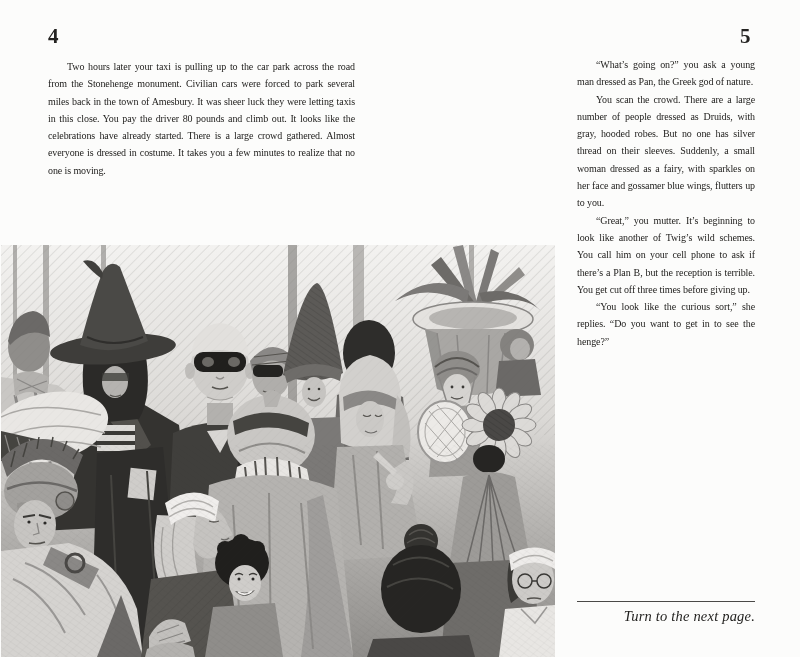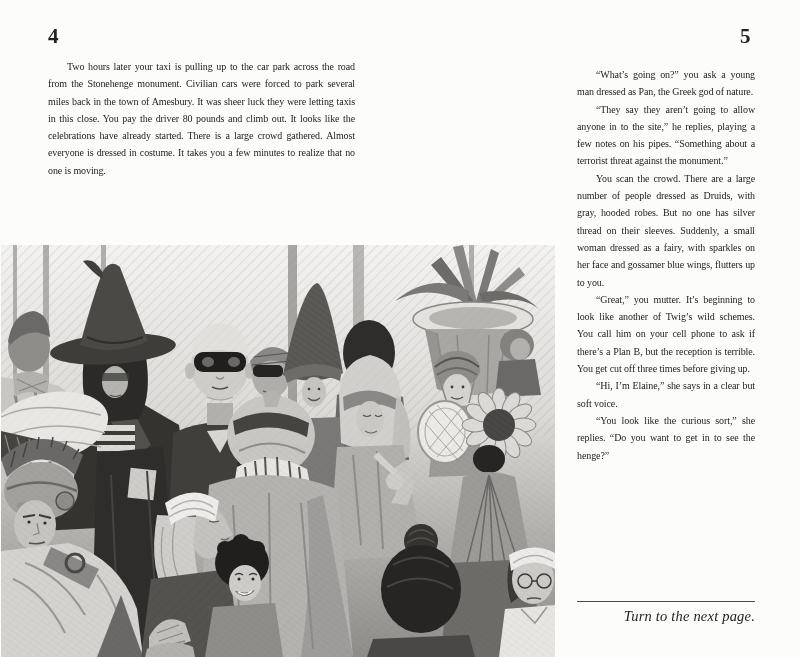--- a/index.html
+++ b/index.html
@@ -9,44 +9,42 @@
     font-family:"Liberation Serif","DejaVu Serif",serif;
   }
   .pagenum{position:absolute;top:24px;font-size:21px;font-weight:bold;letter-spacing:.5px}
   .pagenum.pn-left{left:48px}
   .pagenum.pn-right{right:49px}
   .text-col p{
     margin:0;text-align:justify;text-indent:19px;
     font-size:10px;line-height:17.3px;letter-spacing:-0.1px;
   }
   .left-col{position:absolute;left:48px;top:58px;width:307px}
-  .right-col{position:absolute;left:447px;top:66px;width:308px;height:556px;overflow:hidden}
+  .right-col{position:absolute;left:447px;top:56px;width:308px;height:556px;overflow:hidden}
   .illu-spacer{float:left;width:130px;height:430px;margin-top:188px}
   .illu{position:absolute;left:1px;top:245px;width:554px;height:412px;display:block}
   .footer{position:absolute;left:577px;top:601px;width:178px}
   .footer-rule{border-top:1.5px solid #4a4947;height:0;margin-bottom:6px}
   .footer-text{font-style:italic;font-size:14.5px;text-align:right;letter-spacing:.2px}
 </style>
 </head>
 <body>
 
 <div class="pagenum pn-left">4</div>
 <div class="pagenum pn-right">5</div>
 
 <div class="left-col text-col">
   <p>Two hours later your taxi is pulling up to the car park across the road from the Stonehenge monument. Civilian cars were forced to park several miles back in the town of Amesbury. It was sheer luck they were letting taxis in this close. You pay the driver 80 pounds and climb out. It looks like the celebrations have already started. There is a large crowd gathered. Almost everyone is dressed in costume. It takes you a few minutes to realize that no one is moving.</p>
 </div>
 
 <div class="right-col text-col">
   <div class="illu-spacer"></div>
   <p>“What’s going on?” you ask a young man dressed as Pan, the Greek god of nature.</p>
-  <p>“They say they aren’t going to allow anyone in to the site,” he replies, playing a few notes on his pipes. “Something about a terrorist threat against the monument.”</p>
   <p>You scan the crowd. There are a large number of people dressed as Druids, with gray, hooded robes. But no one has silver thread on their sleeves. Suddenly, a small woman dressed as a fairy, with sparkles on her face and gossamer blue wings, flutters up to you.</p>
   <p>“Great,” you mutter. It’s beginning to look like another of Twig’s wild schemes. You call him on your cell phone to ask if there’s a Plan B, but the reception is terrible. You get cut off three times before giving up.</p>
-  <p>“Hi, I’m Elaine,” she says in a clear but soft voice.</p>
   <p>“You look like the curious sort,” she replies. “Do you want to get in to see the henge?”</p>
 </div>
 
 <svg class="illu" viewBox="0 0 554 412" xmlns="http://www.w3.org/2000/svg">
   <defs>
     <linearGradient id="bg" x1="0" y1="0" x2="0" y2="1">
       <stop offset="0" stop-color="#f3f2f0"></stop>
       <stop offset="0.42" stop-color="#dbd9d6"></stop>
       <stop offset="0.7" stop-color="#b3b1ae"></stop>
       <stop offset="1" stop-color="#8f8d8a"></stop>

